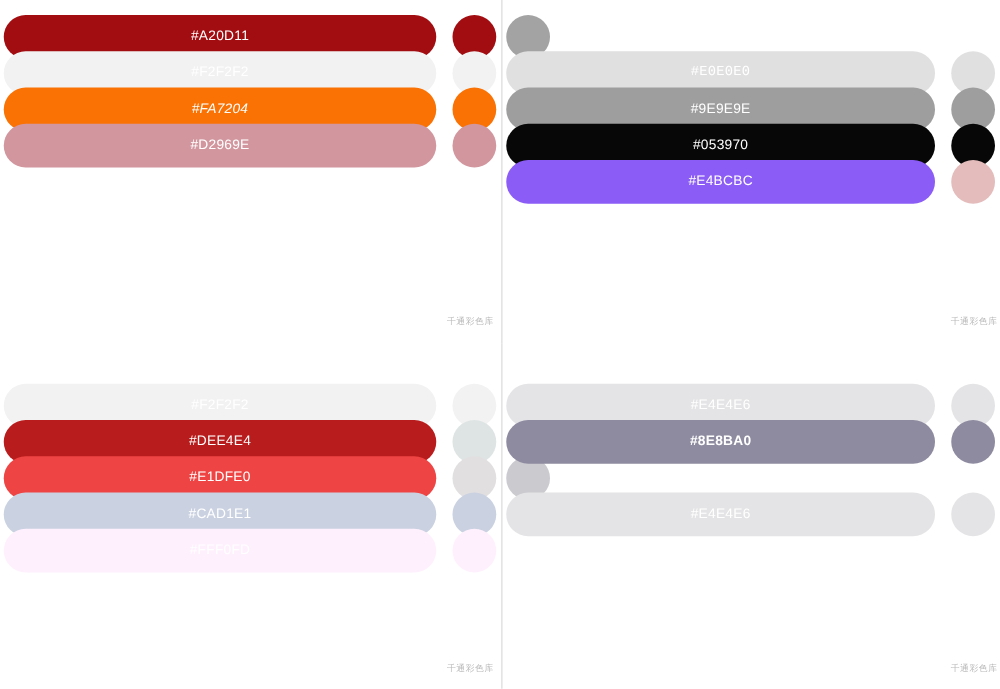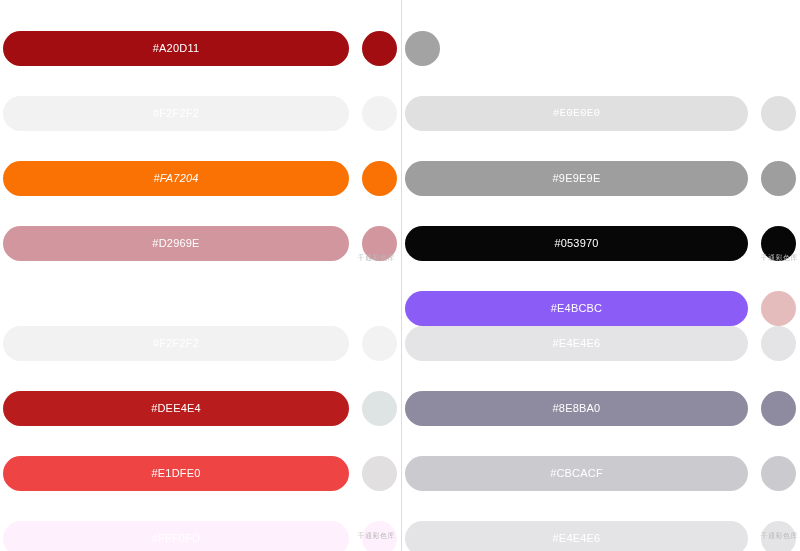--- a/index.html
+++ b/index.html
@@ -39,24 +39,23 @@
   .swatch-list {
     display: flex;
     flex-direction: column;
     gap: 11px;
     padding-left: 3px;
     padding-right: 4px;
   }
 
   .swatch-row {
     display: flex;
-    align-items: flex-end;
+    align-items: flex-start;
     gap: 13px;
     height: 18px;
-    margin-top: 36px;
   }
 
   .swatch-bar {
     position: relative;
     flex: 1 1 auto;
     height: 35px;
     border-radius: 18px;
     display: flex;
     align-items: center;
     justify-content: center;
@@ -185,47 +184,50 @@
           </div>
           <div class="swatch-dot" style="background: rgb(222, 228, 228);"></div>
         </div>
         <div class="swatch-row">
           <div class="swatch-bar" style="background: #ef4444;">
             <span class="swatch-label" style="color: rgb(255, 255, 255);">#E1DFE0</span>
           </div>
           <div class="swatch-dot" style="background: rgb(225, 223, 224);"></div>
         </div>
         <div class="swatch-row">
+          <div class="swatch-bar" style="background: rgb(202, 209, 225);">
+            <span class="swatch-label" style="color: rgb(255, 255, 255);">#CAD1E1</span>
+          </div>
+          <div class="swatch-dot" style="background: rgb(202, 209, 225);"></div>
+        </div>
+        <div class="swatch-row">
           <div class="swatch-bar" style="background: rgb(255, 240, 253);">
             <span class="swatch-label" style="color: rgb(255, 255, 255);">#FFF0FD</span>
           </div>
           <div class="swatch-dot" style="background: rgb(255, 240, 253);"></div>
         </div>
       </div>
     <div class="watermark">千通彩色库</div>
   </div>
 
   <div class="panel col-right row-bottom">
     <div class="swatch-list">
         <div class="swatch-row">
           <div class="swatch-bar" style="background: rgb(228, 228, 230);">
             <span class="swatch-label" style="color: rgb(255, 255, 255);">#E4E4E6</span>
           </div>
           <div class="swatch-dot" style="background: rgb(228, 228, 230);"></div>
         </div>
         <div class="swatch-row">
-          <div class="swatch-bar" style="background: rgb(142, 139, 160);">
+          <div class="swatch-bar" style="background: rgb(142, 139, 160); font-weight: bold;">
             <span class="swatch-label" style="color: rgb(255, 255, 255);">#8E8BA0</span>
           </div>
           <div class="swatch-dot" style="background: rgb(142, 139, 160);"></div>
         </div>
         <div class="swatch-row">
-          <div class="swatch-bar" style="background: rgb(203, 202, 207);">
-            <span class="swatch-label" style="color: rgb(255, 255, 255);">#CBCACF</span>
-          </div>
           <div class="swatch-dot" style="background: rgb(203, 202, 207);"></div>
         </div>
         <div class="swatch-row">
           <div class="swatch-bar" style="background: rgb(228, 228, 230);">
             <span class="swatch-label" style="color: rgb(255, 255, 255);">#E4E4E6</span>
           </div>
           <div class="swatch-dot" style="background: rgb(228, 228, 230);"></div>
         </div>
       </div>
     <div class="watermark">千通彩色库</div>

